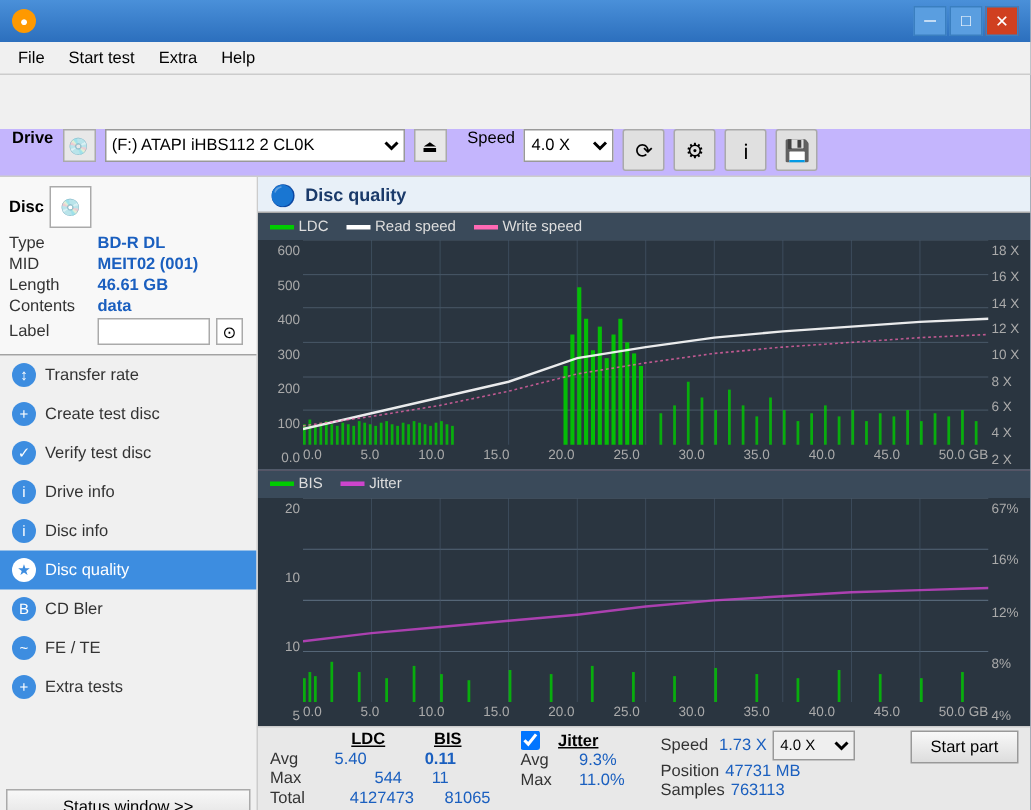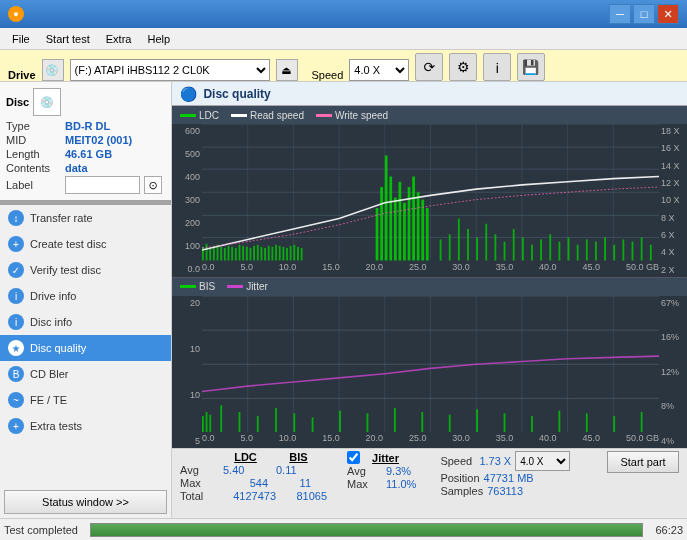--- a/index.html
+++ b/index.html
@@ -27,27 +27,28 @@
       border-bottom: 1px solid #ccc;
       height: 22px;
       display: flex;
       align-items: center;
       padding: 0 4px;
     }
     .menu-item { padding: 2px 8px; cursor: pointer; font-size: 11px; }
 
     
     .drive-bar {
-      background: #fef9c3;
+      background: #c4b5fd;
       border-bottom: 1px solid #ccc;
       height: 32px;
       display: flex;
-      align-items: flex-end;
+      align-items: flex-start;
       padding: 0 8px;
       gap: 6px;
+      margin-top: 36px;
     }
     .drive-label { font-size: 11px; font-weight: bold; }
     .drive-select { height: 22px; font-size: 11px; border: 1px solid #999; background: white; min-width: 200px; }
     .drive-icon { width: 22px; height: 22px; background: #e8e8e8; border: 1px solid #aaa; display: flex; align-items: center; justify-content: center; cursor: pointer; }
     .speed-label { font-size: 11px; margin-left: 8px; }
     .speed-select { height: 22px; font-size: 11px; border: 1px solid #999; background: white; width: 60px; }
     .toolbar-icon { width: 28px; height: 28px; background: #e0e0e0; border: 1px solid #aaa; border-radius: 2px; display: flex; align-items: center; justify-content: center; cursor: pointer; font-size: 14px; }
 
     
     .main-area {
@@ -58,21 +59,21 @@
     
     .sidebar {
       width: 172px;
       background: #f0f0f0;
       border-right: 1px solid #ccc;
       display: flex;
       flex-direction: column;
     }
     .disc-info-panel {
       background: #f8f8f8;
-      border-bottom: 5px solid #a3a3a3;
+      border-bottom: 1px solid #a3a3a3;
       padding: 6px;
     }
     .disc-info-header {
       display: flex;
       align-items: center;
       margin-bottom: 4px;
       gap: 4px;
     }
     .disc-info-icon { width: 28px; height: 28px; border: 1px solid #aaa; background: #fff; display: flex; align-items: center; justify-content: center; cursor: pointer; }
     .disc-info-row { display: flex; gap: 4px; margin-bottom: 2px; font-size: 11px; }
@@ -618,26 +619,26 @@
 
       <div style="display:flex;flex-direction:column;gap:1px;">
         <div style="display:flex;gap:8px;">
           <span style="width:35px;"></span>
           <span class="stat-col-header">LDC</span>
           <span class="stat-col-header">BIS</span>
         </div>
         <div style="display:flex;gap:8px;align-items:center;">
           <span class="stat-label">Avg</span>
           <span class="stat-blue" style="min-width:45px;text-align:left;">5.40</span>
-          <span class="stat-blue" style="min-width:35px;text-align:left;">0.11</span>
+          <span class="stat-blue" style="min-width:35px;text-align:center;font-weight:bold;">0.11</span>
         </div>
         <div style="display:flex;gap:8px;align-items:center;">
           <span class="stat-label">Max</span>
           <span class="stat-blue" style="min-width:45px;text-align:right;">544</span>
-          <span class="stat-blue" style="min-width:35px;text-align:right;">11</span>
+          <span class="stat-blue" style="min-width:35px;text-align:center;">11</span>
         </div>
         <div style="display:flex;gap:16px;align-items:center;">
           <span class="stat-label">Total</span>
           <span class="stat-blue" style="min-width:45px;text-align:right;">4127473</span>
           <span class="stat-blue" style="min-width:35px;text-align:right;">81065</span>
         </div>
       </div>
 
       <div style="display:flex;flex-direction:column;gap:1px;margin-left:4px;">
         <div style="display:flex;align-items:center;gap:3px;">

